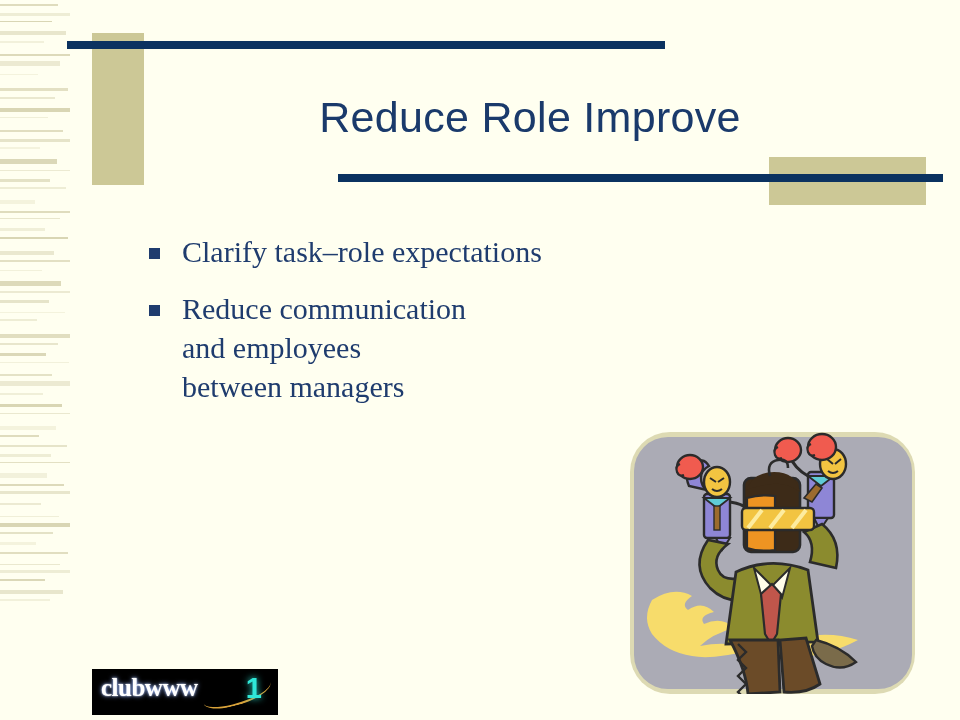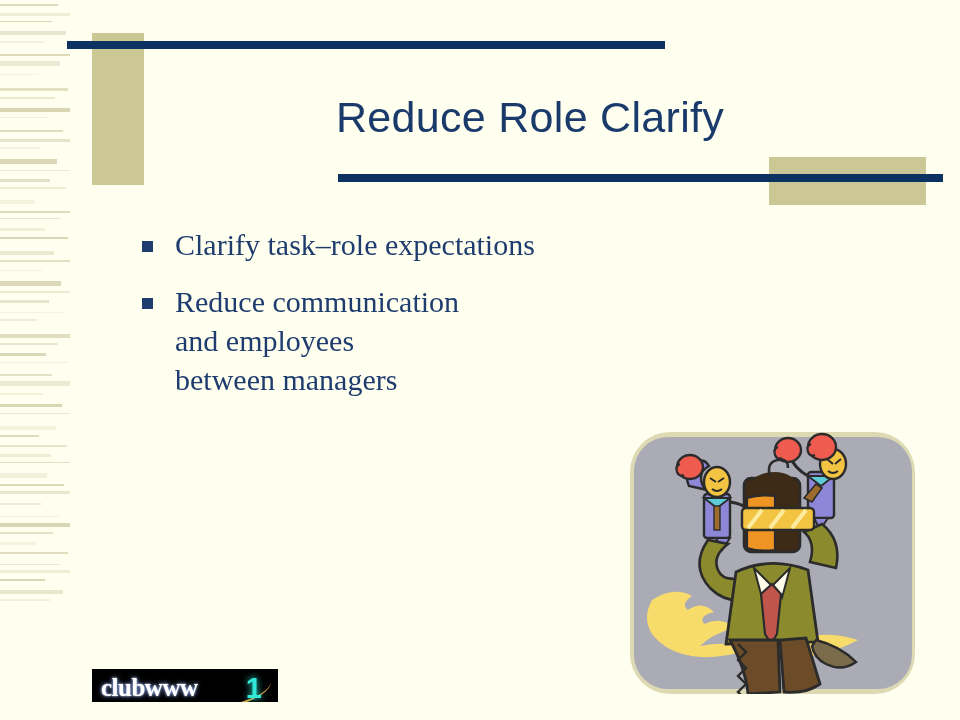--- a/index.html
+++ b/index.html
@@ -96,21 +96,21 @@
   .lead-text {
     font-family: "Liberation Serif", serif;
     font-size: 33px;
     line-height: 1.36;
     color: #1F3C6E;
     margin: 0 0 14px 0;
     max-width: 620px;
   }
   .bullet-list {
     list-style: none;
-    margin: 1px;
+    margin: 8px;
     padding: 0 0 0 62px;
   }
   .bullet-item {
     position: relative;
     font-family: "Liberation Serif", serif;
     font-size: 30px;
     line-height: 1.30;
     color: #1F3C6E;
     margin-bottom: 18px;
     max-width: 540px;
@@ -154,21 +154,21 @@
     border-radius: 40px;
     opacity: 0.85;
   }
 
   
   .logo-box {
     position: absolute;
     left: 92px;
     top: 669px;
     width: 186px;
-    height: 33px;
+    height: 46px;
     background: #000000;
     overflow: hidden;
   }
   .logo-text {
     position: absolute;
     left: 9px;
     top: 5px;
     font-family: "Liberation Serif", serif;
     font-weight: bold;
     font-size: 25px;
@@ -263,21 +263,21 @@
       <div class="stripe" style="top: 579px; width: 45px; height: 2px; opacity: 0.95;"></div>
       <div class="stripe" style="top: 590px; width: 63px; height: 4px; opacity: 0.6;"></div>
       <div class="stripe" style="top: 599px; width: 50px; height: 2px; opacity: 0.35;"></div>
     </div>
 
   <div class="tan-block-left"></div>
   <div class="navy-rule-top"></div>
   <div class="tan-block-right"></div>
   <div class="navy-rule-bottom"></div>
 
-  <div class="slide-title">Reduce Role Clarify</div>
+  <div class="slide-title">Reduce Role Improve</div>
 
   <div class="body-block">
     <ul class="bullet-list" id="bullet-list">
         <li class="bullet-item">
           <span class="bullet-marker"></span>
           <span class="bullet-line">Clarify task–role expectations</span>
         </li>
         <li class="bullet-item">
           <span class="bullet-marker"></span>
           <span class="bullet-line">Reduce communication</span>

